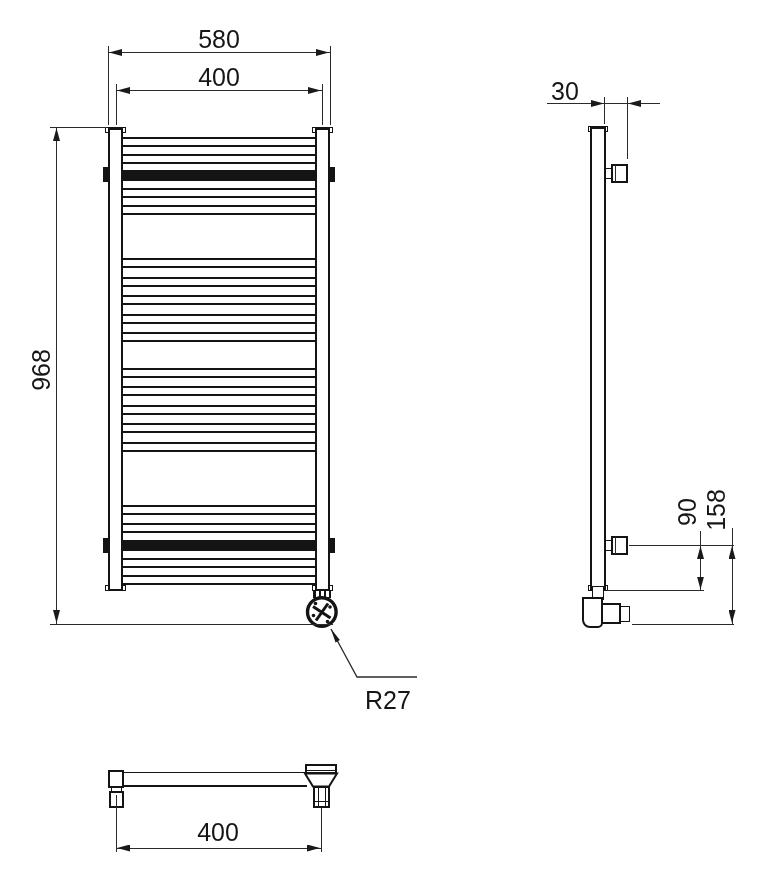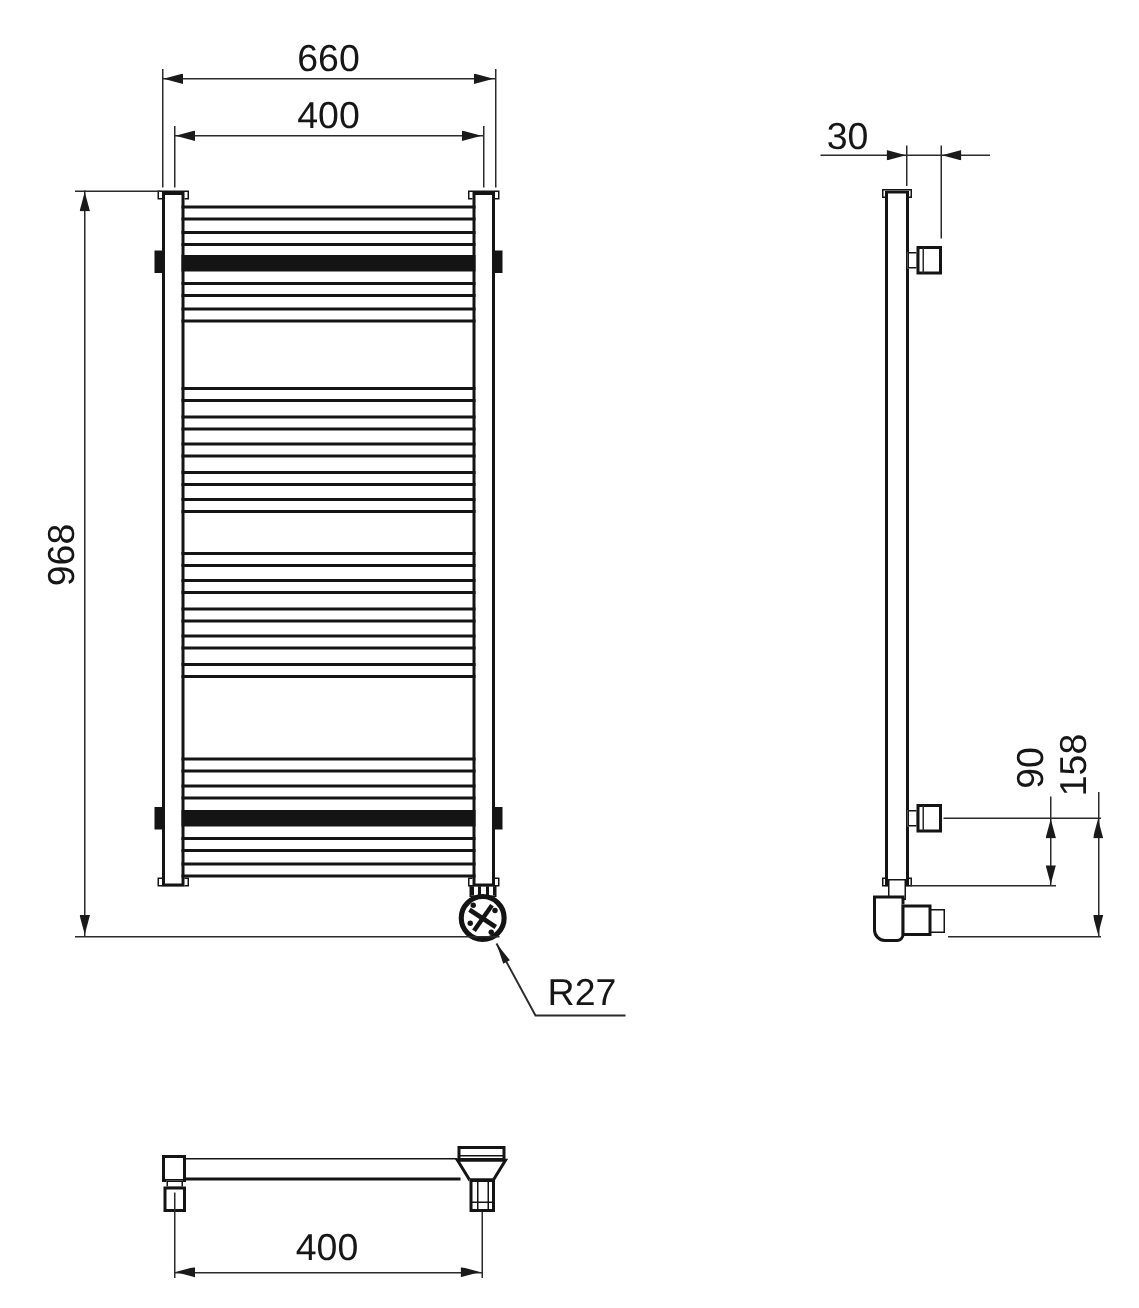--- a/index.html
+++ b/index.html
@@ -85,21 +85,21 @@
       <circle cx="10.5" cy="21.5" r="1.8" fill="#141414"></circle>
       <circle cx="24.5" cy="27.5" r="1.8" fill="#141414"></circle>
     </svg>
 
     <div>
       <div class="v" style="left:107.5px;top:46px;height:79px;"></div>
       <div class="v" style="left:329.5px;top:46px;height:79px;"></div>
       <div class="h" style="left:108px;top:52px;width:222px;"></div>
       <div class="arr a-left" style="left:109px;top:49px;"></div>
       <div class="arr a-right" style="left:316px;top:49px;"></div>
-      <div class="txt" style="left:184px;top:26px;width:70px;">660</div>
+      <div class="txt" style="left:184px;top:26px;width:70px;">580</div>
     </div>
 
     <div>
       <div class="v" style="left:115.5px;top:84px;height:41px;"></div>
       <div class="v" style="left:321.5px;top:84px;height:41px;"></div>
       <div class="h" style="left:116px;top:90px;width:206px;"></div>
       <div class="arr a-left" style="left:117px;top:87px;"></div>
       <div class="arr a-right" style="left:308px;top:87px;"></div>
       <div class="txt" style="left:184px;top:64px;width:70px;">400</div>
     </div>
@@ -111,21 +111,21 @@
       <div class="arr a-up" style="left:53px;top:128px;"></div>
       <div class="arr a-down" style="left:53px;top:610px;"></div>
       <div class="txt vtxt" style="left:6px;top:357px;width:70px;">968</div>
     </div>
 
     <div>
       <svg style="left:320px;top:620px;" width="100" height="62" viewBox="0 0 100 62">
         <polyline points="11,9 37,57 97,57" fill="none" stroke="#2b2b2b" stroke-width="1.3"></polyline>
         <polygon points="11,9 19.9,20.1 15.5,22.5" fill="#1a1a1a"></polygon>
       </svg>
-      <div class="txt" style="left:357px;top:649px;width:62px;">R27</div>
+      <div class="txt" style="left:357px;top:687px;width:62px;">R27</div>
     </div>
   </div>
 
   <div>
     <div class="rect thin" style="left:588px;top:126px;width:20px;height:6px;"></div>
     <div class="rect thin" style="left:588px;top:585px;width:20px;height:6px;"></div>
     <div class="rect" style="left:590px;top:127px;width:16px;height:464px;"></div>
 
     <div class="rect thin" style="left:605px;top:168px;width:7px;height:11px;"></div>
     <div class="rect" style="left:611px;top:164px;width:17px;height:19px;"></div>

